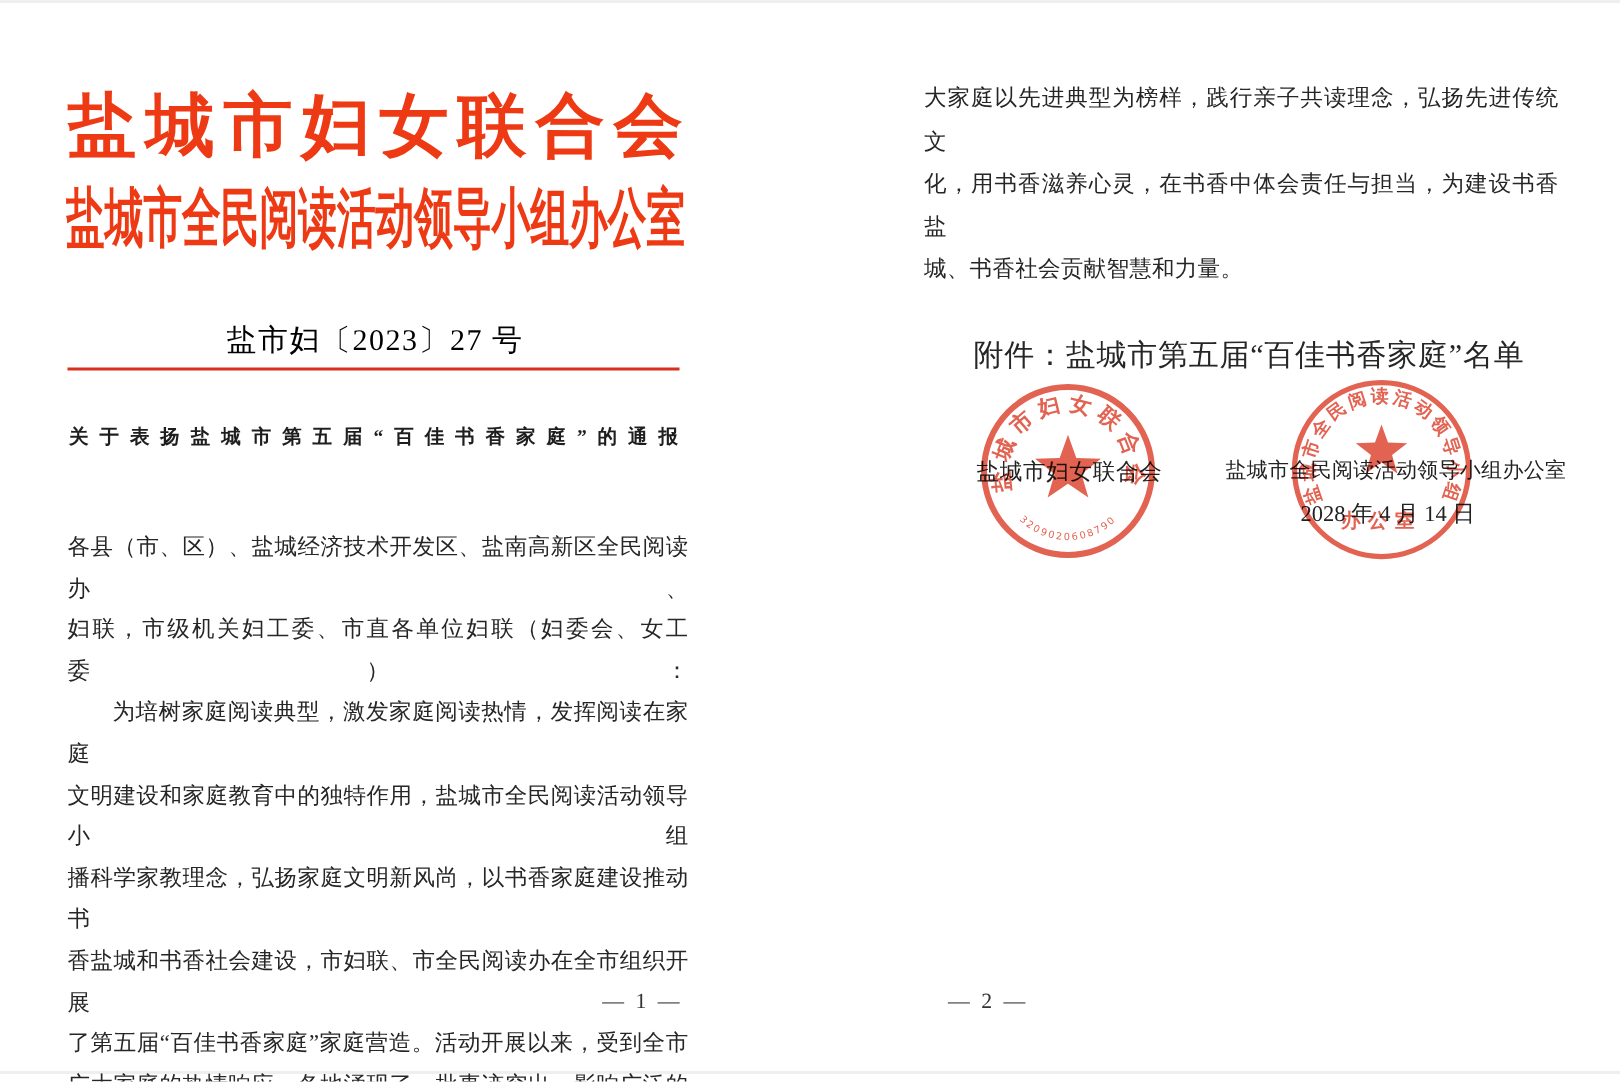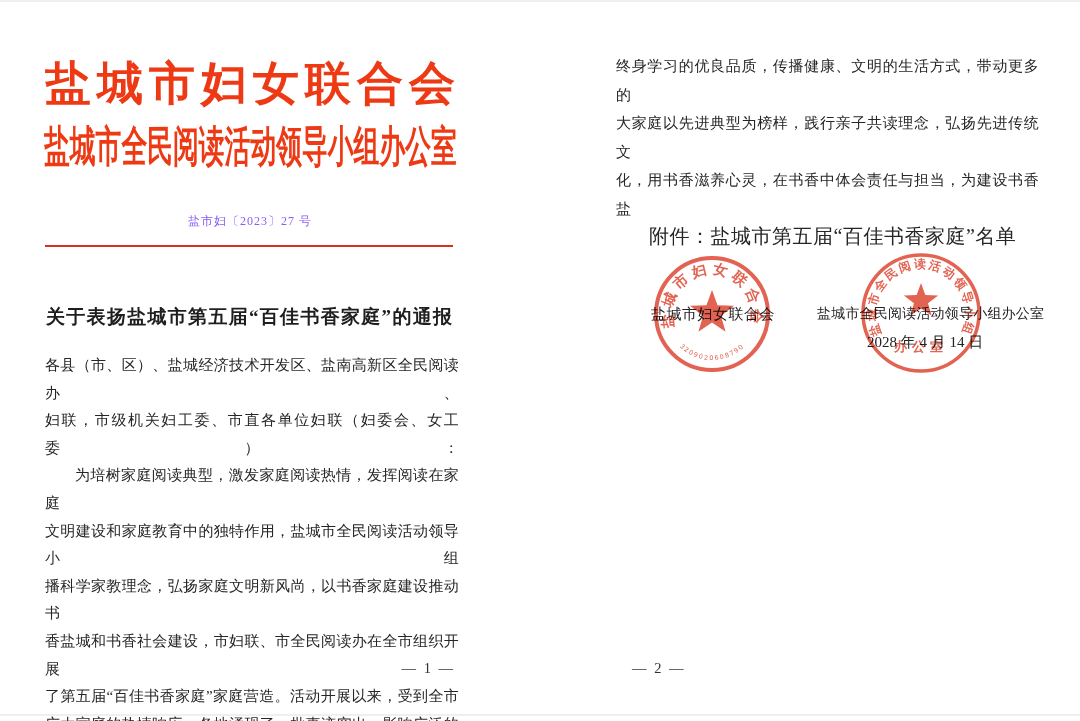--- a/index.html
+++ b/index.html
@@ -24,29 +24,29 @@
     white-space:nowrap; text-justify:inter-character;
   }
   .hdr2 { position:absolute; left:44px; top:118px; width:412px; height:58px; overflow:visible; }
   .hdr2-inner {
     display:inline-block; white-space:nowrap;
     font-size:43px; font-weight:900; color:#ee3a14; line-height:58px;
     transform:scaleX(0.60); transform-origin:0 50%;
   }
   .docno {
     position:absolute; left:45px; top:213px; width:410px;
-    font-size:12px; text-align:center; letter-spacing:1px; color:#8b5cf6;
+    font-size:20px; text-align:center; letter-spacing:1px; color:#000000;
   }
   .redrule {
     position:absolute; left:45px; top:245px; width:408px; height:2px;
     background:#d92f1f;
   }
   .title {
-    position:absolute; left:46px; top:302px; width:406px;
-    font-size:19px; font-weight:bold; color:#1e1e1e;
+    position:absolute; left:46px; top:276px; width:406px;
+    font-size:13px; font-weight:bold; color:#1e1e1e;
     text-align:justify; text-align-last:justify; text-justify:inter-character;
     line-height:30px; white-space:nowrap;
   }
   .body-block { position:absolute; color:#262626; }
   .body1 { left:45px; top:352px; width:414px; font-size:15px; line-height:27.6px; }
   .bline {
     text-align:justify; text-align-last:justify; text-justify:inter-character;
     letter-spacing:0.2px;
   }
   .bline.indent { text-indent:30px; }
@@ -102,23 +102,23 @@
       <div class="bline">了第五届“百佳书香家庭”家庭营造。活动开展以来，受到全市</div>
       <div class="bline">广大家庭的热情响应，各地涌现了一批事迹突出、影响广泛的先</div>
 
     </div>
 
     <div class="pageno pageno1">— 1 —</div>
   </section>
 
   <section>
     <div class="body-block body2">
-      <div class="bline">终身学习的优良品质，传播健康、文明的生活方式，带动更多的</div>
       <div class="bline">大家庭以先进典型为榜样，践行亲子共读理念，弘扬先进传统文</div>
       <div class="bline">化，用书香滋养心灵，在书香中体会责任与担当，为建设书香盐</div>
+      <div class="bline nofill">城、书香社会贡献智慧和力量。</div>
     </div>
 
     <div class="attachment">附件：盐城市第五届“百佳书香家庭”名单</div>
 
     <div class="sig sig1">盐城市妇女联合会</div>
     <div class="sig sig2">盐城市全民阅读活动领导小组办公室</div>
     <div class="date">2028 年 4 月 14 日</div>
 
     <svg class="seal seal-left" width="128" height="128" viewBox="0 0 128 128">
       <circle cx="64" cy="64" r="56" fill="none" stroke="#dd4733" stroke-width="4"></circle>

